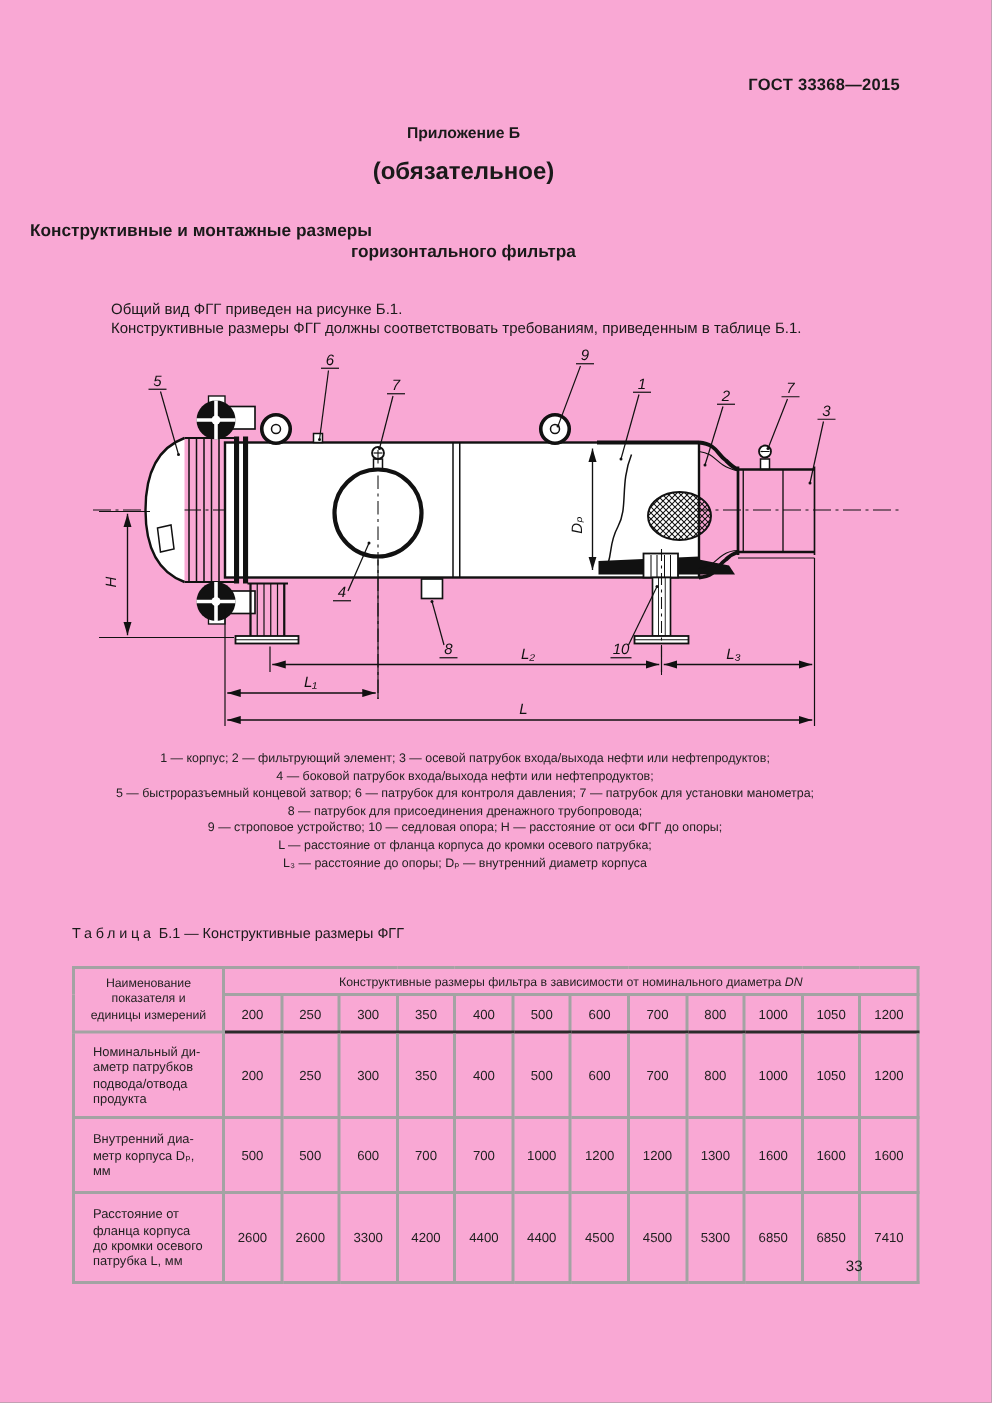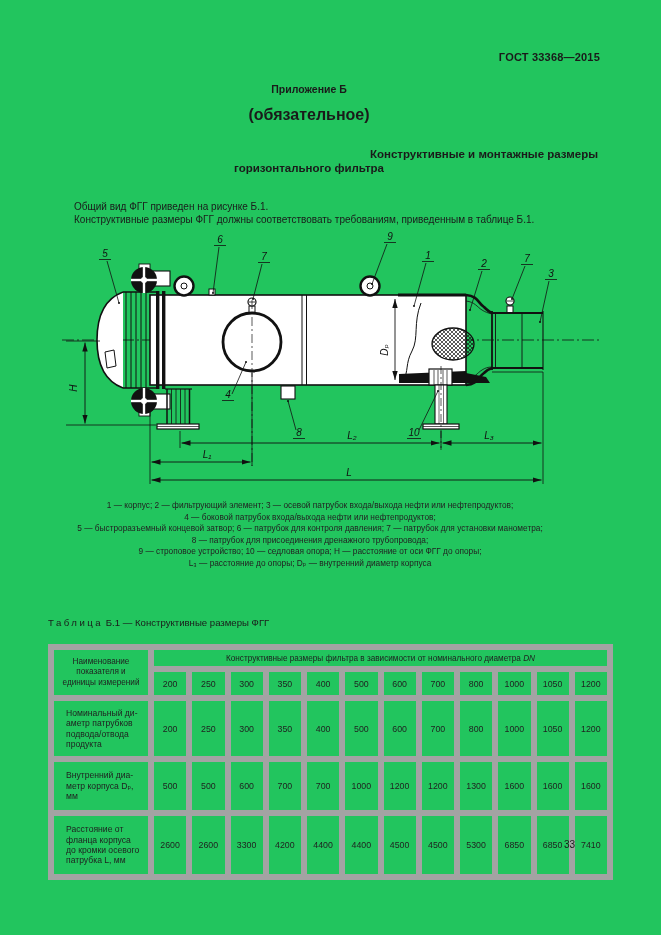--- a/index.html
+++ b/index.html
@@ -1,33 +1,33 @@
 <!DOCTYPE html>
 <html><head>
 <meta charset="utf-8">
 <style>
   html,body{margin:0;padding:0;background:#9a9a9a;}
-  .page{position:relative;width:661px;height:935px;background:#22c55e;
+  .page{position:relative;width:661px;height:935px;background:#f9a8d4;
         font-family:"Liberation Sans","DejaVu Sans",sans-serif;color:#1a1a1a;overflow:hidden;margin:0 auto;}
   .abs{position:absolute;}
   .gost-num{top:51px;left:48px;width:552px;text-align:right;font-weight:bold;font-size:11px;letter-spacing:.2px;}
   .apx1{top:83px;left:20px;width:578px;text-align:center;font-weight:bold;font-size:10.5px;}
   .apx2{top:106px;left:20px;width:578px;text-align:center;font-weight:bold;font-size:16px;}
-  .title1{top:148px;left:20px;width:578px;text-align:right;font-weight:bold;font-size:11.5px;}
+  .title1{top:148px;left:20px;width:578px;text-align:left;font-weight:bold;font-size:11.5px;}
   .title2{top:162px;left:20px;width:578px;text-align:center;font-weight:bold;font-size:11.5px;}
   .para{left:74px;width:524px;font-size:10px;}
   .p1{top:201px;} .p2{top:214px;}
   .figwrap{top:230px;left:50px;width:560px;height:262px;}
   .legend{top:500px;left:18px;width:584px;text-align:center;font-size:8.3px;line-height:11.6px;color:#222;}
   .figcap{top:595px;left:20px;width:578px;text-align:center;font-size:9.6px;}
   .tbltitle{top:617px;left:48px;width:540px;font-size:9.6px;}
   .tbltitle .tw{letter-spacing:2.5px;}
   table.gt{top:644px;left:48px;width:565px;border-collapse:collapse;table-layout:fixed;
            font-size:8.8px;color:#1f1f1f;border:1.6px solid #2b2b2b;}
-  table.gt td{border:6px solid #a3a3a3;text-align:center;vertical-align:middle;padding:0;}
+  table.gt td{border:2px solid #a3a3a3;text-align:center;vertical-align:middle;padding:0;}
   table.gt tr.hrow1 td{height:16px;font-size:8.2px;}
   table.gt tr.hrow2 td{height:23px;border-bottom:2px solid #2b2b2b;}
   table.gt td.corner{font-size:8.2px;line-height:1.25;white-space:pre-line;}
   table.gt td.rowlabel{text-align:left;padding:3px 2px 3px 12px;font-size:8.6px;line-height:1.22;white-space:pre-line;}
   table.gt tr.brow1 td{height:49px;}
   table.gt tr.brow2 td{height:42px;}
   table.gt tr.brow3 td{height:52px;}
   .pagenum{top:839px;left:48px;width:527px;text-align:right;font-size:10px;}
   .dn-italic{font-style:italic;}
   svg text{font-family:"Liberation Sans","DejaVu Sans",sans-serif;}
@@ -268,20 +268,21 @@
     </g>
   </svg>
   </div>
 
   <div class="abs legend" id="legend">
       <div>1 — корпус; 2 — фильтрующий элемент; 3 — осевой патрубок входа/выхода нефти или нефтепродуктов;</div>
       <div>4 — боковой патрубок входа/выхода нефти или нефтепродуктов;</div>
       <div>5 — быстроразъемный концевой затвор; 6 — патрубок для контроля давления; 7 — патрубок для установки манометра;</div>
       <div>8 — патрубок для присоединения дренажного трубопровода;</div>
       <div>9 — строповое устройство; 10 — седловая опора; Н — расстояние от оси ФГГ до опоры;</div>
+      <div>L — расстояние от фланца корпуса до кромки осевого патрубка;</div>
       <div>L₃ — расстояние до опоры; Dₚ — внутренний диаметр корпуса</div>
     </div>
 
 
   <div class="abs tbltitle">
     <span class="tw">Таблица</span>
     <span>Б.1 — Конструктивные размеры ФГГ</span>
   </div>
 
   <table class="abs gt">

